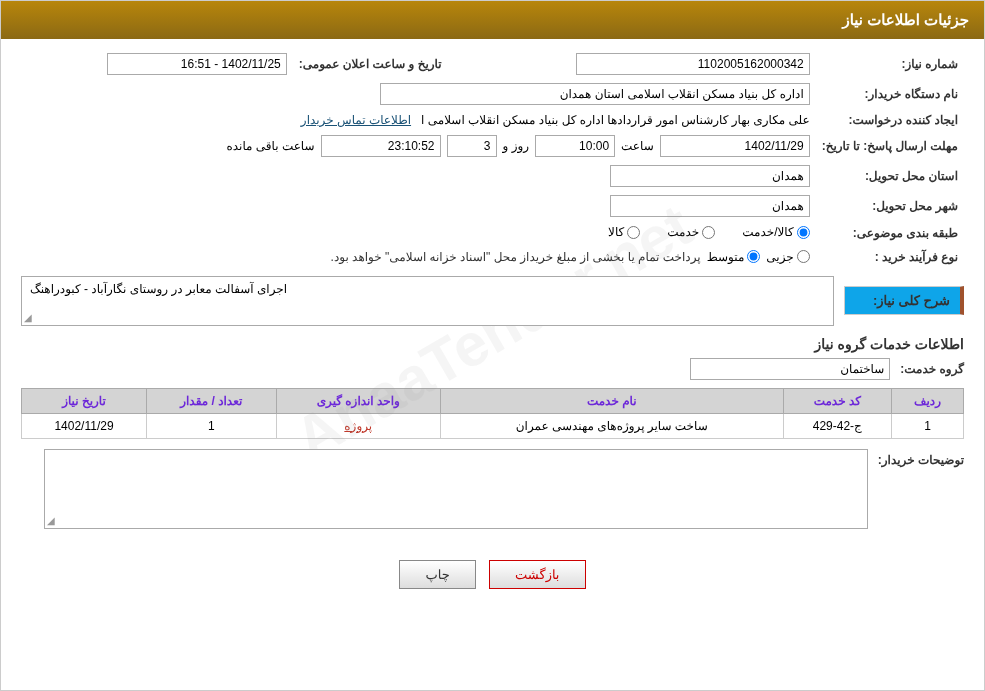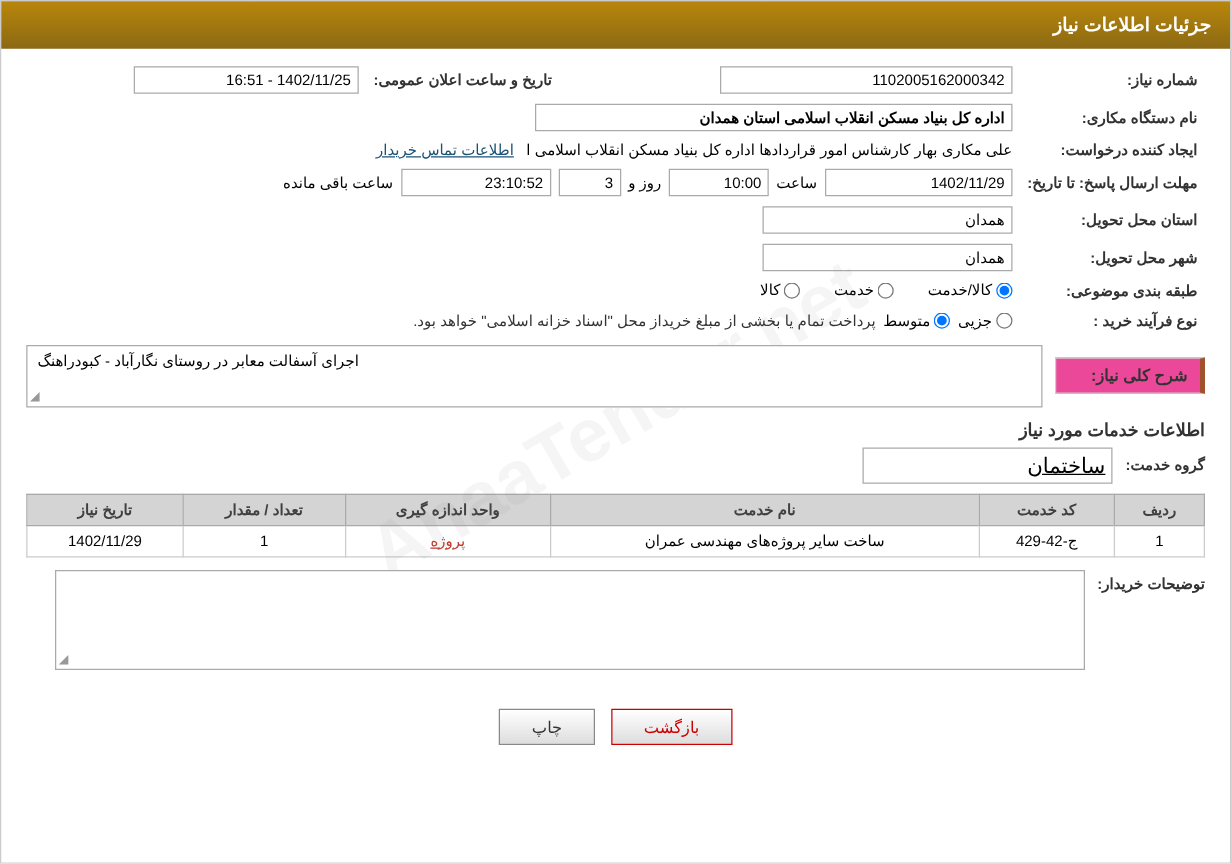--- a/index.html
+++ b/index.html
@@ -57,21 +57,21 @@
     }
     .input-date { width: 150px; }
     .input-time { width: 80px; }
     .input-day { width: 50px; }
     .input-remain { width: 120px; }
     .link-blue { color: #1a5276; text-decoration: underline; cursor: pointer; }
     .radio-group { display: inline-flex; gap: 27px; align-items: center; flex-direction: row-reverse; }
     .radio-item { display: inline-flex; align-items: center; gap: 3px; }
     .radio-item input { margin: 0; }
     .section-title {
-      background: #ec4899;
+      background: #0ea5e9;
       border: 1px solid #ccc;
       border-right: 4px solid #a0522d;
       padding: 6px 10px;
       font-size: 13px;
       font-weight: bold;
       margin: 10px 0 8px 0;
       color: #333;
     }
     .sherh-box {
       border: 1px solid #aaa;
@@ -110,39 +110,38 @@
       font-weight: bold;
       color: #333;
       white-space: nowrap;
     }
     .group-input {
       border: 1px solid #aaa;
       background: #fff;
       padding: 3px 5px;
       width: 200px;
       min-height: 22px;
-      font-size: 17px;
+      font-size: 12px;
       font-family: Tahoma, Arial, sans-serif;
       direction: rtl;
       text-align: right;
-      text-decoration: underline;
     }
     .data-table {
       width: 100%;
       border-collapse: collapse;
       margin-bottom: 10px;
       font-size: 12px;
     }
     .data-table th {
       background: #d4d4d4;
       border: 1px solid #aaa;
       padding: 5px 8px;
       text-align: center;
       font-weight: bold;
-      color: #404040;
+      color: #6d28d9;
     }
     .data-table td {
       border: 1px solid #ccc;
       padding: 5px 8px;
       text-align: center;
       background: #fff;
     }
     .data-table tr:nth-child(even) td { background: #f9f9f9; }
     .tozihat-row {
       display: flex;
@@ -233,23 +232,23 @@
           <span class="input-box input-date" style="width:234px;">1102005162000342</span>
         </td>
         <td style="width:20px;"></td>
         <td class="label-cell" style="text-align:right;">تاریخ و ساعت اعلان عمومی:</td>
         <td class="value-cell">
           <span class="input-box" style="width:180px;">1402/11/25 - 16:51</span>
         </td>
       </tr>
 
       <tr>
-        <td class="label-cell">نام دستگاه مکاری:</td>
-        <td class="value-cell" colspan="4">
-          <span class="input-box" style="width:382px;font-weight:bold;">اداره کل بنیاد مسکن انقلاب اسلامی استان همدان</span>
+        <td class="label-cell">نام دستگاه خریدار:</td>
+        <td class="value-cell" colspan="4">
+          <span class="input-box" style="width:430px;">اداره کل بنیاد مسکن انقلاب اسلامی استان همدان</span>
         </td>
       </tr>
 
       <tr>
         <td class="label-cell">ایجاد کننده درخواست:</td>
         <td class="value-cell" colspan="4">
           <span>علی مکاری بهار کارشناس امور قراردادها اداره کل بنیاد مسکن انقلاب اسلامی ا</span>
           &nbsp;
           <span class="link-blue">اطلاعات تماس خریدار</span>
         </td>
@@ -326,21 +325,21 @@
     <div style="display:flex; align-items:flex-start; gap:10px; margin-bottom:8px;">
       <div class="section-title" style="min-width:120px; white-space:nowrap;">شرح کلی نیاز:</div>
       <div style="flex:1; position:relative;">
         <div class="sherh-box">
           <span>اجرای آسفالت معابر در روستای نگارآباد - کبودراهنگ</span>
           <span class="resize-icon">◢</span>
         </div>
       </div>
     </div>
 
-    <div class="services-title">اطلاعات خدمات مورد نیاز</div>
+    <div class="services-title">اطلاعات خدمات گروه نیاز</div>
 
     <div class="group-row">
       <span class="group-label">گروه خدمت:</span>
       <span class="input-box group-input">ساختمان</span>
     </div>
 
     <table class="data-table">
       <thead>
         <tr>
           <th>ردیف</th>

